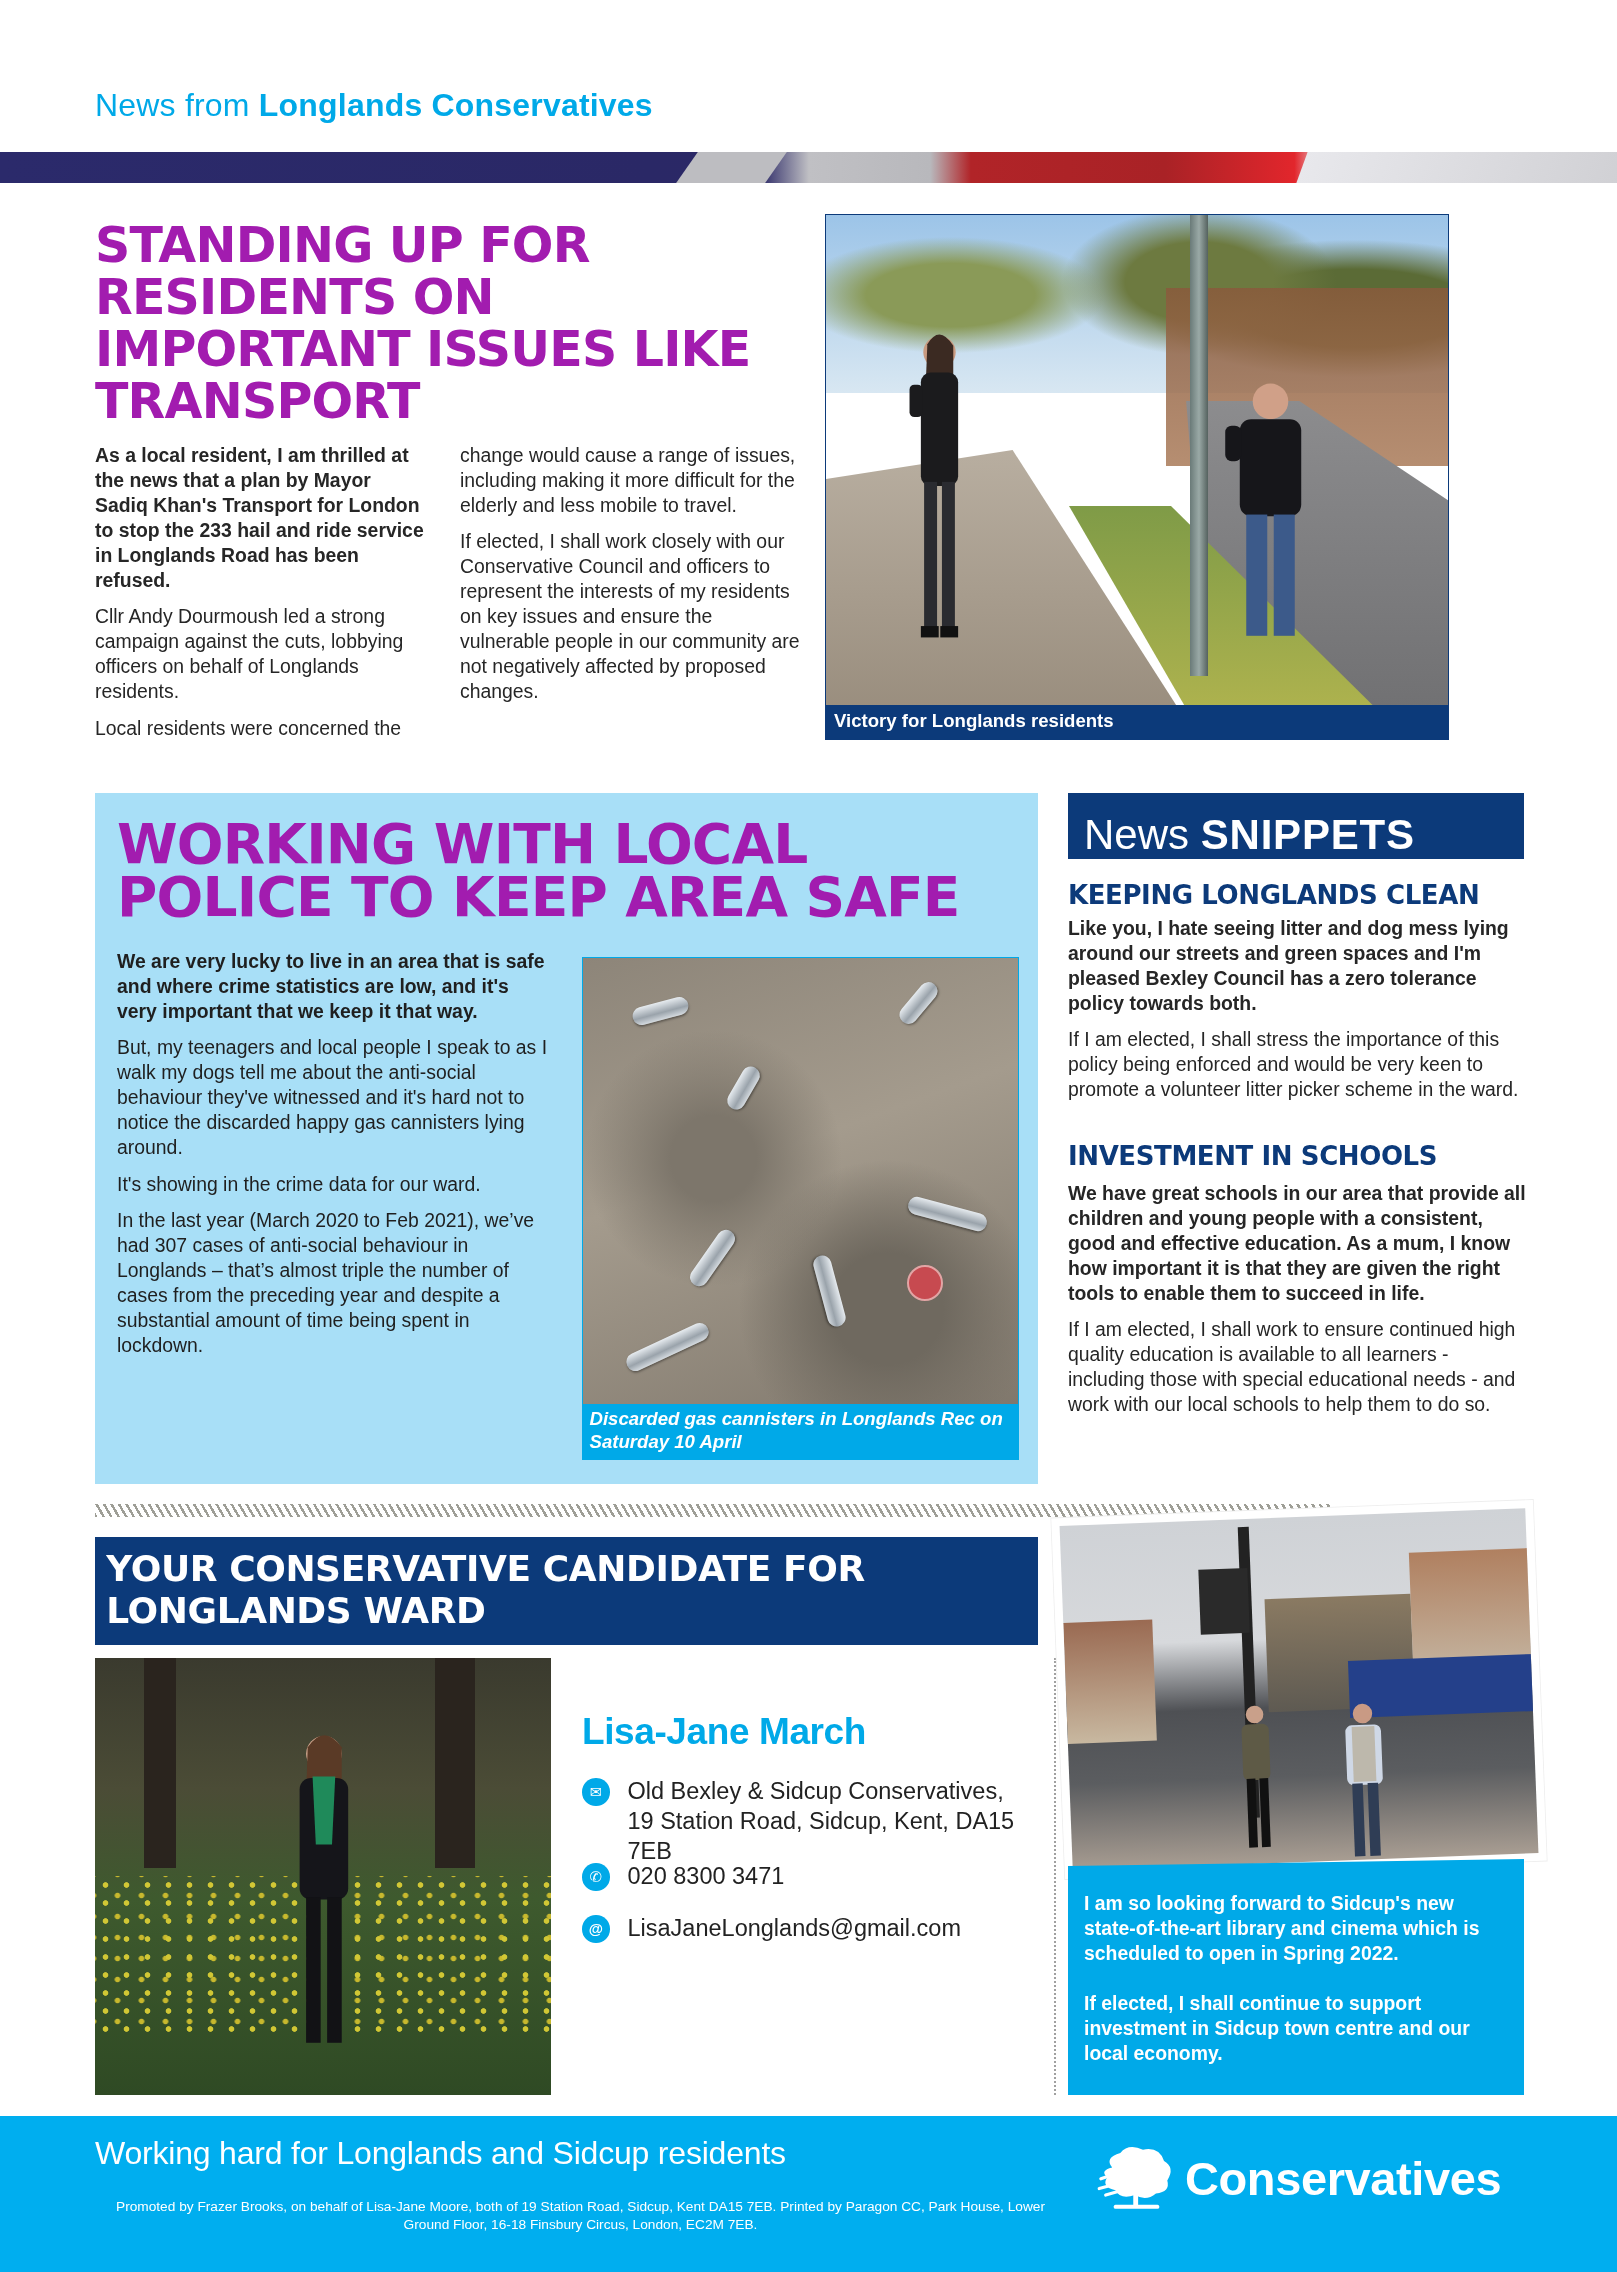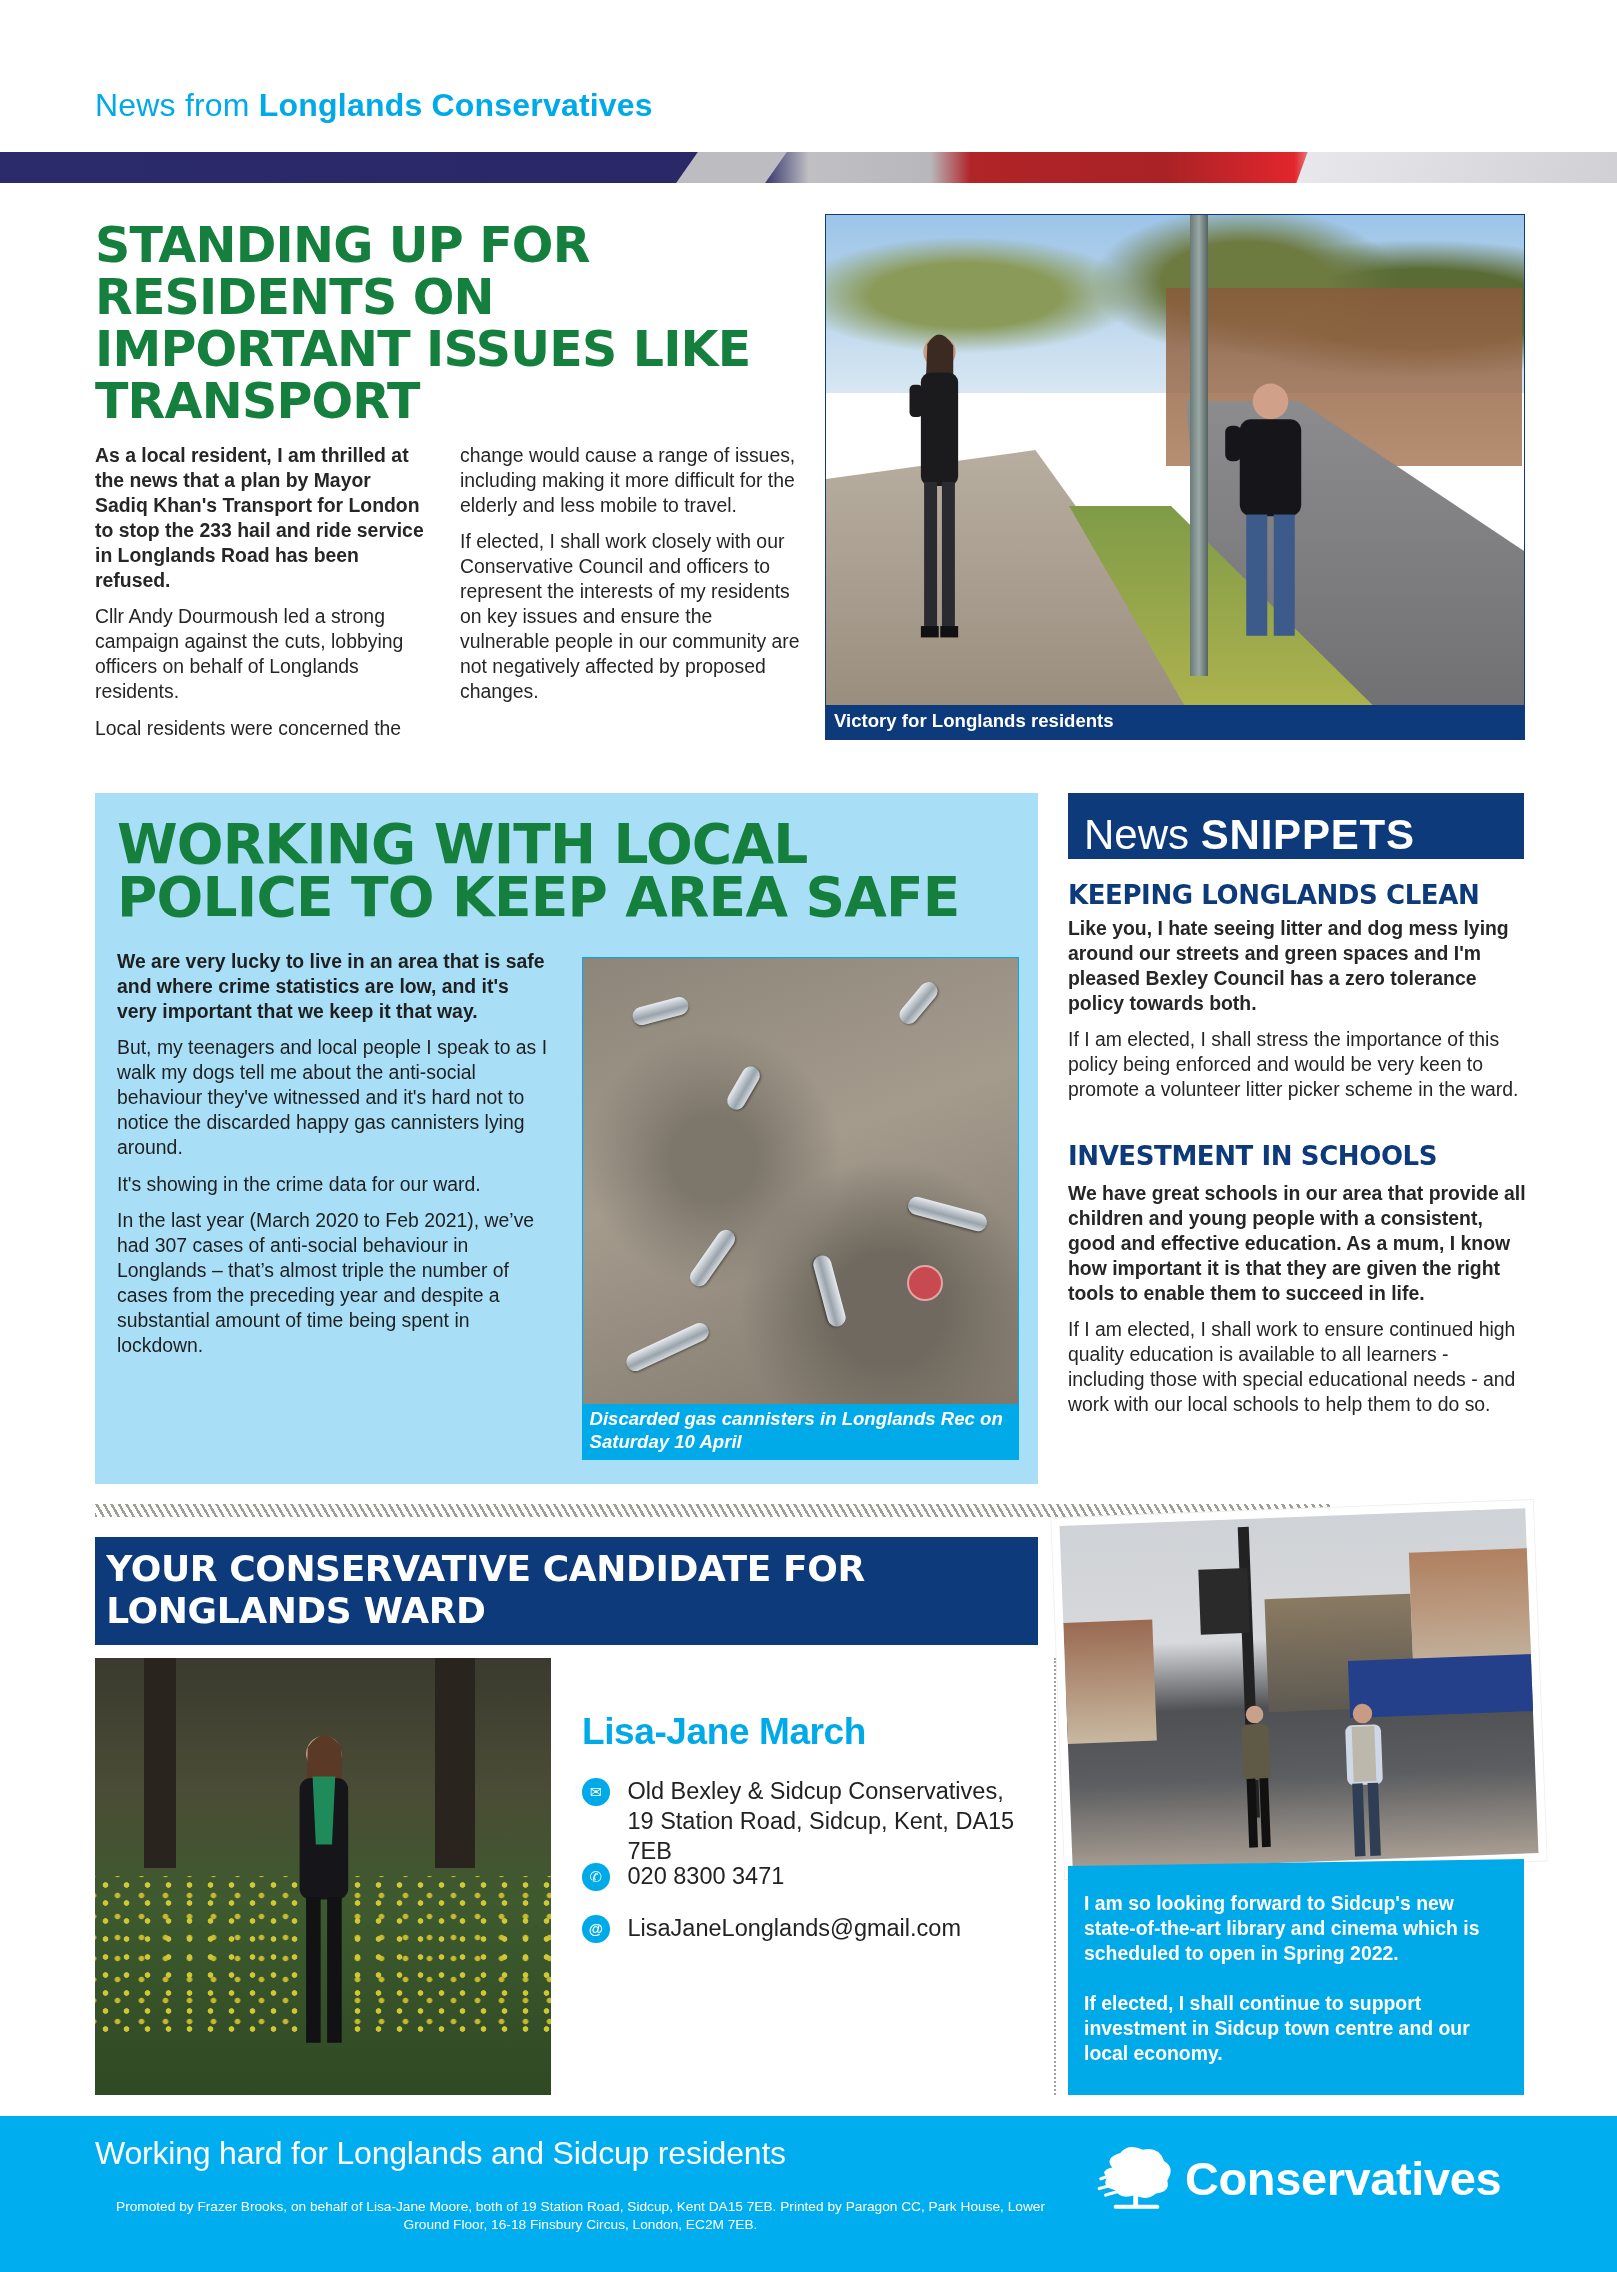--- a/index.html
+++ b/index.html
@@ -10,32 +10,32 @@
 
   
   .masthead { left: 95px; top: 87px; font-size: 32px; color: #00a9e8; letter-spacing: 0.2px; }
   .masthead b { font-weight: 700; }
   .flag-band { left: 0; top: 152px; width: 1618px; height: 31px; overflow: hidden;
     background: linear-gradient(90deg, #2b2a6b 0%, #2a2866 40%, #2b2866 47%, #c0c0c4 50%, #b8b8bc 57.5%, #b12428 60%, #a92226 72%, #e2262c 80%, #e8e8ec 82%, #d8d8dc 100%); }
   .flag-band .slant1 { position:absolute; left: 687px; top: 0; width: 89px; height: 31px; background: #bdbdc1; transform: skewX(-35deg); }
   .flag-band .slant2 { position:absolute; left: 1302px; top: 0; width: 340px; height: 31px; background: linear-gradient(90deg,#e8e8ec,#cfcfd3); transform: skewX(-20deg); }
 
   
-  .big-head { font-family: "DejaVu Sans", sans-serif; font-weight: 900; font-weight: bold; text-transform: uppercase; color: #15803d; letter-spacing: -0.8px; line-height: 1.0; }
+  .big-head { font-family: "DejaVu Sans", sans-serif; font-weight: 900; font-weight: bold; text-transform: uppercase; color: #a21caf; letter-spacing: -0.8px; line-height: 1.0; }
   .h-transport { left: 95px; top: 220px; width: 696px; font-size: 49px; line-height: 52px; }
 
   .col-text { font-size: 19.4px; line-height: 25px; color: #262626; }
   .col-text p { margin-bottom: 11.3px; }
   .col-text p.lead { font-weight: bold; }
 
   .t-col1 { left: 95px; top: 443px; width: 333px; }
   .t-col2 { left: 460px; top: 443px; width: 340px; }
 
   
-  .photo1 { left: 825px; top: 214px; width: 700px; height: 526px; border: 1.6px solid #0c3a7a; overflow: hidden; }
+  .photo1 { left: 825px; top: 214px; width: 624px; height: 526px; border: 1.6px solid #0c3a7a; overflow: hidden; }
   .photo1 .sky { position:absolute; left:0; top:0; width:100%; height:178px; background: linear-gradient(180deg,#9cc4e8,#d8e7f2); }
   .photo1 .trees { position:absolute; left:0; top:0; width:100%; height:267px;
     background: radial-gradient(ellipse at 20% 30%, #8a9a58 0 12%, transparent 22%),
                 radial-gradient(ellipse at 60% 25%, #6d7a40 0 14%, transparent 26%),
                 radial-gradient(ellipse at 85% 35%, #5b6b36 0 16%, transparent 28%); }
   .photo1 .houses { position:absolute; left:340px; top:73px; width:356px; height:178px; background: linear-gradient(180deg,#8a5a3c,#a97a58); opacity:.85; }
   .photo1 .road { position:absolute; left:162px; top:186px; width:566px; height:340px; background: linear-gradient(180deg,#8c8c8e,#6e6e70); clip-path: polygon(35% 0, 55% 0, 100% 50%, 100% 100%, 40% 100%); }
   .photo1 .pavement { position:absolute; left:0; top:235px; width:100%; height:291px; background: linear-gradient(180deg,#b8aea0,#968a7a); clip-path: polygon(0 10%, 30% 0, 60% 100%, 0 100%); }
   .photo1 .grass { position:absolute; left:243px; top:291px; width:340px; height:235px; background: linear-gradient(180deg,#7f9b47,#b5b64f); clip-path: polygon(0 0, 30% 0, 100% 100%, 40% 100%); }
   .photo1 .pole { position:absolute; left:364px; top:0; width:18px; height:461px; background: linear-gradient(90deg,#6a7a78,#9aa9a6,#55625f); }

